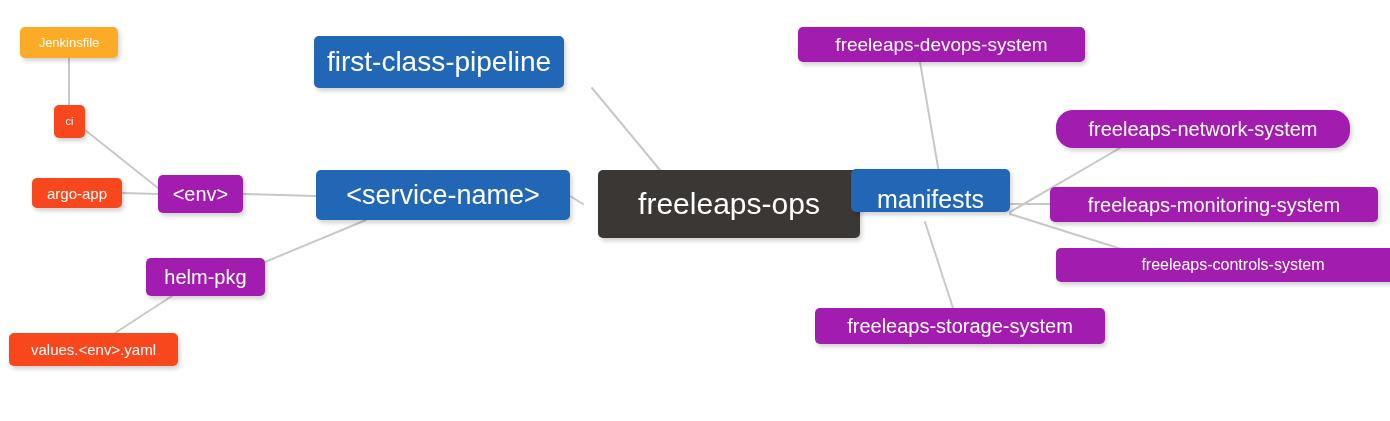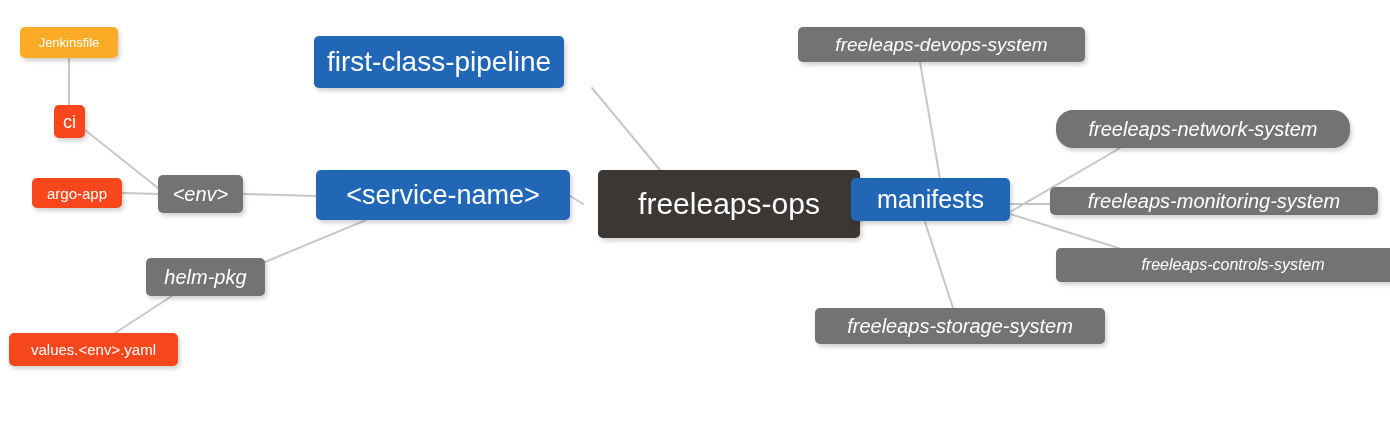--- a/index.html
+++ b/index.html
@@ -38,21 +38,21 @@
     white-space: nowrap;
     line-height: 1;
     text-align: center;
     box-shadow: 2px 3px 4px rgba(0,0,0,0.18);
     padding: 0 10px;
     z-index: 2;
     font-weight: 400;
   }
   .node-root   { background: #3b3734; margin-left: 15px; }
   .node-blue   { background: #2167b5; }
-  .node-green  { background: #737373; font-style: italic; }
+  .node-green  { background: #a21caf; }
   .node-orange { background: #fbab25; }
   .node-red    { background: #f8471c; }
 </style>
 </head>
 <body>
 
 <div id="canvas">
   <svg id="edge-layer" viewBox="0 0 1390 421" xmlns="http://www.w3.org/2000/svg">
       <line x1="583" y1="204" x2="570" y2="196" stroke="#c8c8c8" stroke-width="2" stroke-linecap="round"></line>
       <line x1="845" y1="204" x2="851" y2="200" stroke="#c8c8c8" stroke-width="2" stroke-linecap="round"></line>
@@ -66,21 +66,21 @@
       <line x1="940" y1="179" x2="920" y2="62" stroke="#c8c8c8" stroke-width="2" stroke-linecap="round"></line>
       <line x1="1010" y1="212" x2="1120" y2="148" stroke="#c8c8c8" stroke-width="2" stroke-linecap="round"></line>
       <line x1="1010" y1="204" x2="1050" y2="204" stroke="#c8c8c8" stroke-width="2" stroke-linecap="round"></line>
       <line x1="1010" y1="214" x2="1150" y2="258" stroke="#c8c8c8" stroke-width="2" stroke-linecap="round"></line>
       <line x1="925" y1="222" x2="953" y2="308" stroke="#c8c8c8" stroke-width="2" stroke-linecap="round"></line>
     </svg>
   <div id="node-layer">
       <div class="node node-orange" style="left: 20px; top: 27px; width: 98px; height: 31px; font-size: 13px;">
         <span>Jenkinsfile</span>
       </div>
-      <div class="node node-red" style="left: 54px; top: 105px; width: 31px; height: 33px; font-size: 18px;">
+      <div class="node node-red" style="left: 54px; top: 105px; width: 31px; height: 33px; font-size: 11px;">
         <span>ci</span>
       </div>
       <div class="node node-red" style="left: 32px; top: 178px; width: 90px; height: 30px; font-size: 15px;">
         <span>argo-app</span>
       </div>
       <div class="node node-green" style="left: 158px; top: 175px; width: 85px; height: 38px; font-size: 20px;">
         <span>&lt;env&gt;</span>
       </div>
       <div class="node node-green" style="left: 146px; top: 258px; width: 119px; height: 38px; font-size: 20px;">
         <span>helm-pkg</span>
@@ -90,30 +90,30 @@
       </div>
       <div class="node node-blue" style="left: 314px; top: 36px; width: 250px; height: 52px; font-size: 28px;">
         <span>first-class-pipeline</span>
       </div>
       <div class="node node-blue" style="left: 316px; top: 170px; width: 254px; height: 50px; font-size: 27px;">
         <span>&lt;service-name&gt;</span>
       </div>
       <div class="node node-root" style="left: 583px; top: 170px; width: 262px; height: 68px; font-size: 30px;">
         <span>freeleaps-ops</span>
       </div>
-      <div class="node node-blue" style="left: 851px; top: 178px; width: 159px; height: 43px; font-size: 25px;">
+      <div class="node node-blue" style="left: 851px; top: 169px; width: 159px; height: 43px; font-size: 25px; align-items: flex-end;">
         <span>manifests</span>
       </div>
       <div class="node node-green" style="left: 798px; top: 27px; width: 287px; height: 35px; font-size: 19px;">
         <span>freeleaps-devops-system</span>
       </div>
       <div class="node node-green" style="left: 1056px; top: 110px; width: 294px; height: 38px; font-size: 20px; border-radius: 17px;">
         <span>freeleaps-network-system</span>
       </div>
-      <div class="node node-green" style="left: 1050px; top: 187px; width: 328px; height: 28px; font-size: 20px;">
+      <div class="node node-green" style="left: 1050px; top: 187px; width: 328px; height: 35px; font-size: 20px;">
         <span>freeleaps-monitoring-system</span>
       </div>
       <div class="node node-green" style="left: 1056px; top: 248px; width: 354px; height: 34px; font-size: 16px;">
         <span>freeleaps-controls-system</span>
       </div>
       <div class="node node-green" style="left: 815px; top: 308px; width: 290px; height: 36px; font-size: 20px;">
         <span>freeleaps-storage-system</span>
       </div>
     </div>
 </div>

